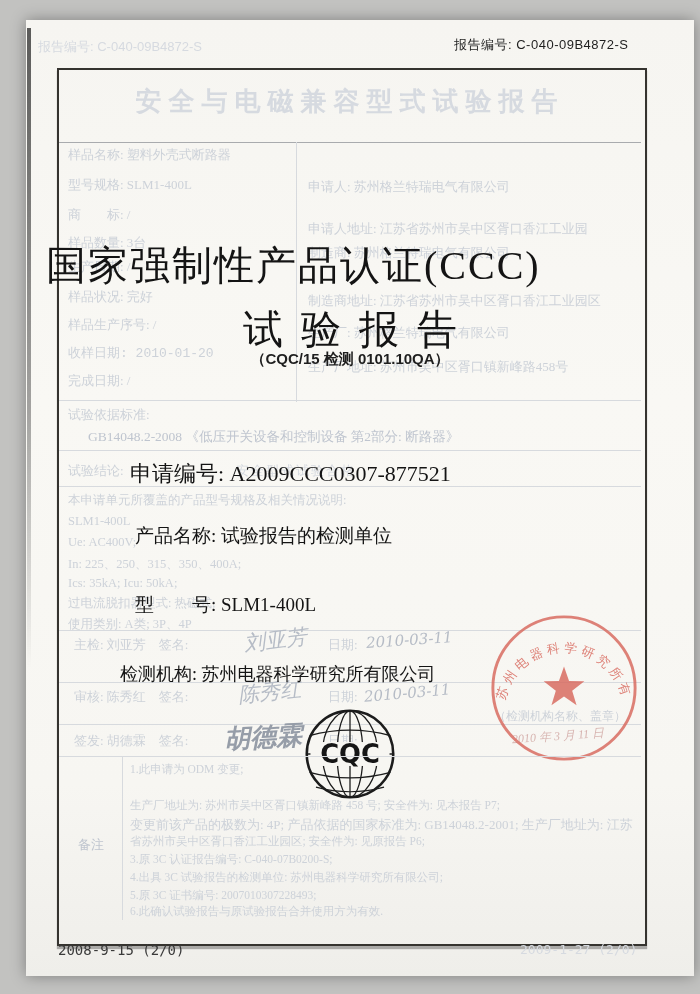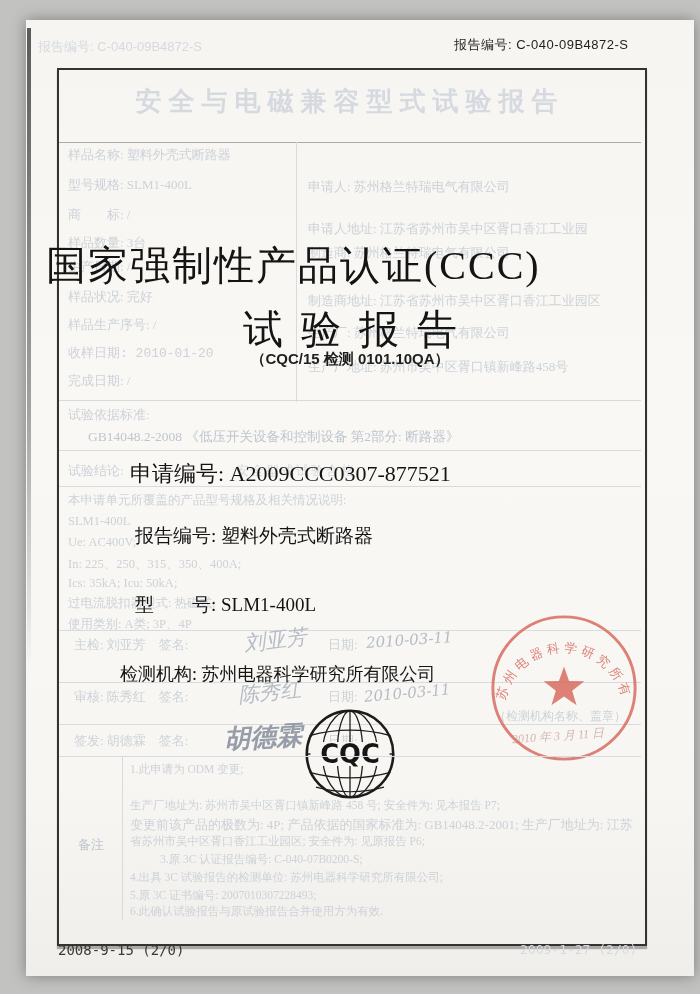--- a/index.html
+++ b/index.html
@@ -93,21 +93,21 @@
     <div class="abs script" style="left:198px;top:700px;font-size:26px;color:#969da8;font-weight:bold;transform:rotate(-3deg);">胡德霖</div>
     <div class="abs faded" style="left:302px;top:712px;font-size:13px;">日期:</div>
 
     <div class="abs faded" style="left:468px;top:688px;font-size:12px;">（检测机构名称、盖章）</div>
     <div class="abs" style="left:486px;top:708px;font-size:12px;color:#d7b4b0;font-style:italic;transform:rotate(-4deg);">2010 年 3 月 11 日</div>
 
     <div class="abs serifbig" style="left:20px;top:218px;width:608px;text-align:left;font-size:40px;letter-spacing:2px;">国家强制性产品认证(CCC)</div>
     <div class="abs serifbig" style="left:20px;top:282px;width:608px;text-align:center;font-size:40px;letter-spacing:18px;text-indent:18px;">试验报告</div>
     <div class="abs sans ink" style="left:20px;top:330px;width:608px;text-align:center;font-size:15px;font-weight:bold;">（CQC/15 检测 0101.10QA）</div>
     <div class="abs serifbig" style="left:104px;top:412px;font-size:22px;margin-top:27px;">申请编号: A2009CCC0307-877521</div>
-    <div class="abs serifbig" style="left:109px;top:503px;font-size:19px;">报告编号: 塑料外壳式断路器</div>
+    <div class="abs serifbig" style="left:109px;top:503px;font-size:19px;">产品名称: 试验报告的检测单位</div>
     <div class="abs serifbig" style="left:109px;top:572px;font-size:19px;">型　　号: SLM1-400L</div>
     <div class="abs serifbig" style="left:94px;top:642px;font-size:18px;">检测机构: 苏州电器科学研究所有限公司</div>
 
     <svg class="abs" style="left:462px;top:592px;opacity:.82;" width="152" height="152" viewBox="0 0 156 156">
       <defs>
         <path id="sealArc" d="M 17,92 A 62,62 0 0 1 139,92"></path>
       </defs>
       <circle cx="78" cy="78" r="73" fill="none" stroke="#d8685d" stroke-width="3"></circle>
       <polygon fill="#d8685d" points="78,56 83.2,70.9 98.9,71.2 86.4,80.7 90.9,95.8 78,86.8 65.1,95.8 69.6,80.7 57.1,71.2 72.8,70.9"></polygon>
       <text font-size="13" letter-spacing="4" fill="#d8685d" font-family="Liberation Serif,serif">
@@ -128,21 +128,21 @@
       <text x="50" y="60" text-anchor="middle" font-family="DejaVu Sans,sans-serif" font-weight="bold" font-size="28" fill="#161616">CQC</text>
     </svg>
 
     <div class="hline" style="left:33px;top:736px;width:582px;"></div>
     <div class="vline" style="left:96px;top:736px;height:164px;"></div>
     <div class="abs faded2" style="left:52px;top:816px;font-size:13px;">备注</div>
     <div class="abs faded" style="left:104px;top:742px;font-size:11.5px;">1.此申请为 ODM 变更;</div>
     <div class="abs faded" style="left:104px;top:778px;font-size:11.5px;">生产厂地址为: 苏州市吴中区胥口镇新峰路 458 号; 安全件为: 见本报告 P7;</div>
     <div class="abs faded" style="left:104px;top:796px;font-size:13px;">变更前该产品的极数为: 4P; 产品依据的国家标准为: GB14048.2-2001; 生产厂地址为: 江苏</div>
     <div class="abs faded" style="left:104px;top:814px;font-size:11.5px;">省苏州市吴中区胥口香江工业园区; 安全件为: 见原报告 P6;</div>
-    <div class="abs faded" style="left:104px;top:832px;font-size:11.5px;margin-left:30px;">3.原 3C 认证报告编号: C-040-07B0200-S;</div>
+    <div class="abs faded" style="left:104px;top:832px;font-size:11.5px;">3.原 3C 认证报告编号: C-040-07B0200-S;</div>
     <div class="abs faded" style="left:104px;top:850px;font-size:11.5px;">4.出具 3C 试验报告的检测单位: 苏州电器科学研究所有限公司;</div>
     <div class="abs faded" style="left:104px;top:868px;font-size:11.5px;">5.原 3C 证书编号: 2007010307228493;</div>
     <div class="abs faded" style="left:104px;top:884px;font-size:11.5px;">6.此确认试验报告与原试验报告合并使用方为有效.</div>
 
     <div class="abs mono" style="left:16px;top:922px;font-size:14px;color:#3a3a3a;margin-left:16px;">2008-9-15 (2/0)</div>
     <div class="abs mono faded3" style="left:494px;top:922px;font-size:13px;">2009-1-27 (2/0)</div>
 
   </div>
 </div>
 

